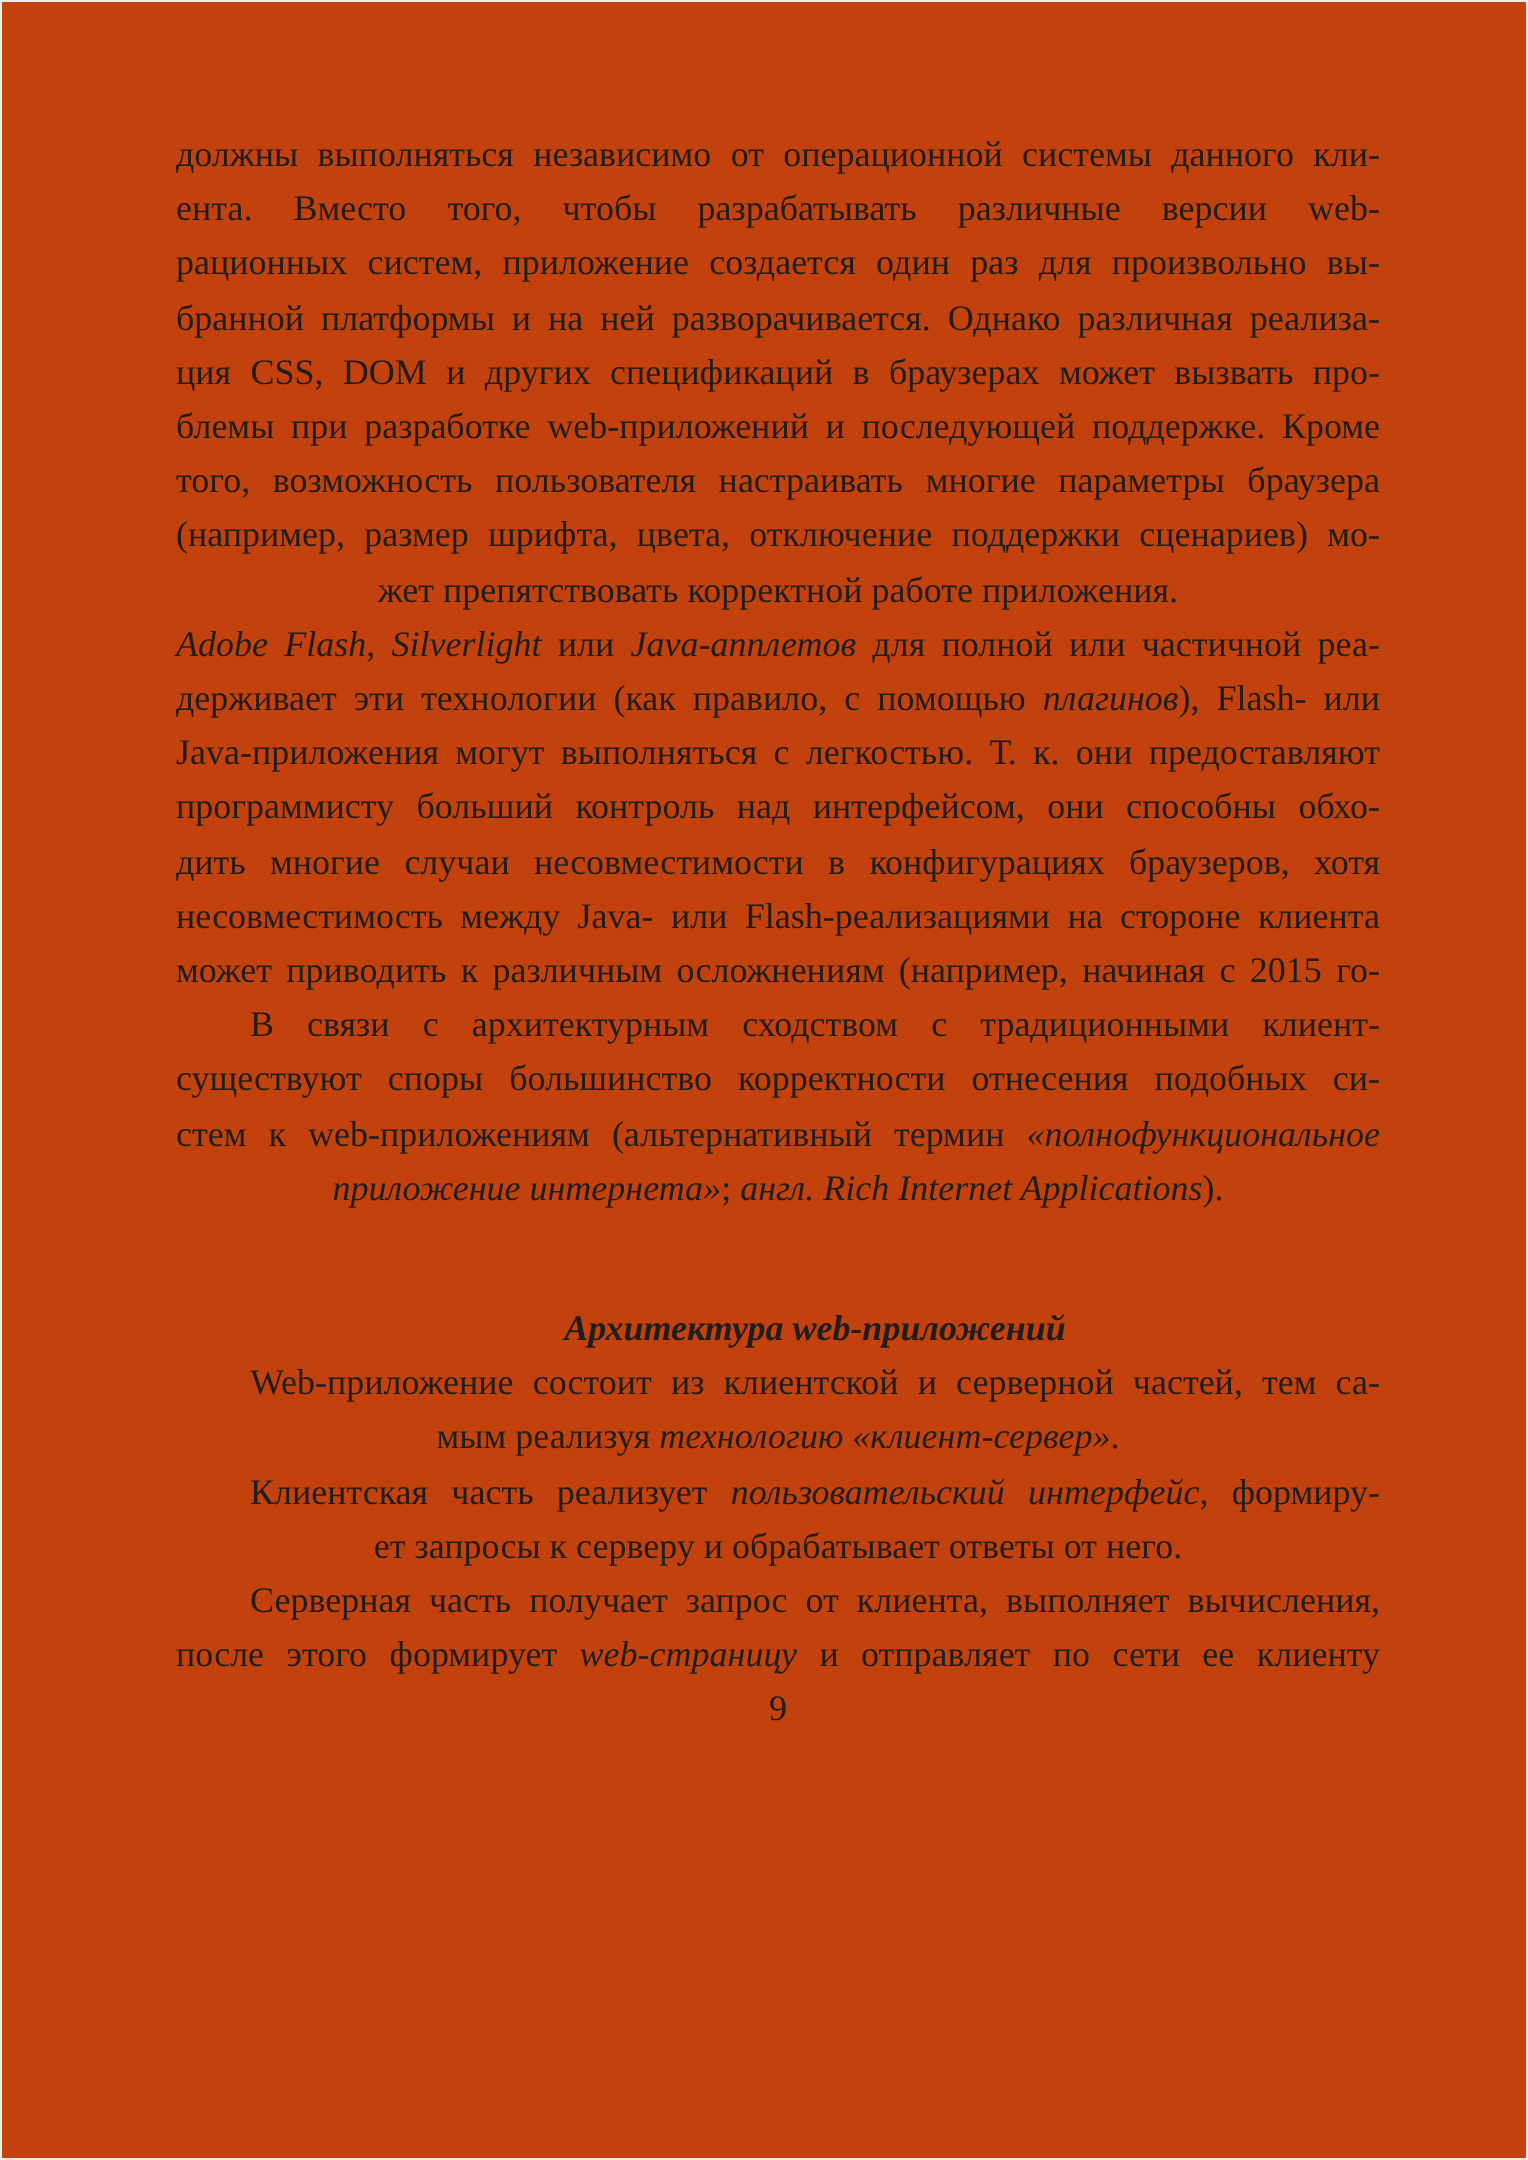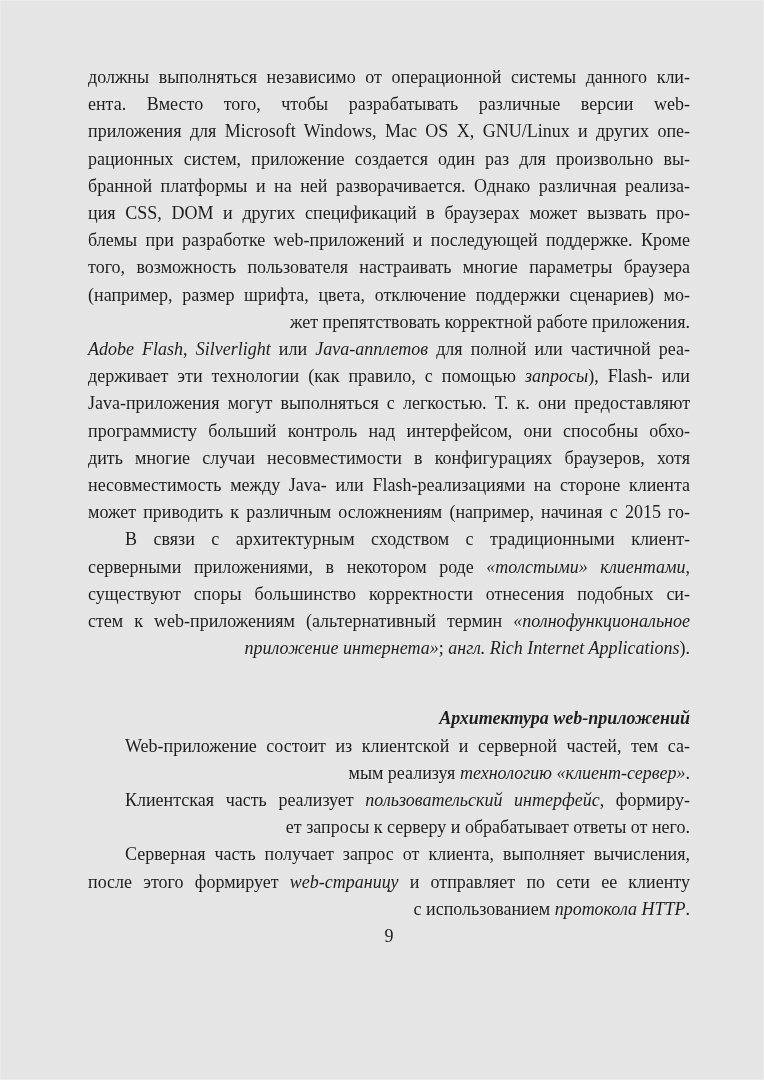--- a/index.html
+++ b/index.html
@@ -5,36 +5,36 @@
   html, body {
     margin: 0;
     padding: 0;
     background: #ffffff;
   }
   .page {
     position: relative;
     box-sizing: border-box;
     width: 764px;
     height: 1080px;
-    background: #e5e5e5;
+    background: #c2410c;
     box-shadow: inset 0 0 0 1px #ececec;
     padding: 64px 74px 0 88px;
     color: #1e1e1e;
     font-family: "Liberation Serif", "DejaVu Serif", serif;
     font-size: 18px;
     line-height: 27.2px;
     overflow: hidden;
   }
   .text-column {
     width: 602px;
   }
   .para { margin: 0; }
   .para.heading { margin-top: 43px; }
   .line {
-    text-align: right;
+    text-align: center;
     min-height: 27.2px;
   }
   .line.j {
     text-align: justify;
     text-align-last: justify;
   }
   .line.indent { text-indent: 37px; }
   .seg-n { font-style: normal; }
   .seg-i { font-style: italic; }
   .seg-bi { font-style: italic; font-weight: bold; }
@@ -44,58 +44,55 @@
   }
 </style>
 </head>
 <body>
 
 <main class="page">
   <section class="text-column">
       <div class="para">
         <div class="line j"><span class="seg-n">должны выполняться независимо от операционной системы данного кли-</span></div>
         <div class="line j"><span class="seg-n">ента. Вместо того, чтобы разрабатывать различные версии web-</span></div>
-        <div class="line j"><span class="seg-n">приложения для Microsoft Windows, Mac OS X, GNU/Linux и других опе-</span></div>
         <div class="line j"><span class="seg-n">рационных систем, приложение создается один раз для произвольно вы-</span></div>
         <div class="line j"><span class="seg-n">бранной платформы и на ней разворачивается. Однако различная реализа-</span></div>
         <div class="line j"><span class="seg-n">ция CSS, DOM и других спецификаций в браузерах может вызвать про-</span></div>
         <div class="line j"><span class="seg-n">блемы при разработке web-приложений и последующей поддержке. Кроме</span></div>
         <div class="line j"><span class="seg-n">того, возможность пользователя настраивать многие параметры браузера</span></div>
         <div class="line j"><span class="seg-n">(например, размер шрифта, цвета, отключение поддержки сценариев) мо-</span></div>
         <div class="line"><span class="seg-n">жет препятствовать корректной работе приложения.</span></div>
       </div>
       <div class="para">
         <div class="line j"><span class="seg-i">Adobe Flash</span><span class="seg-n">, </span><span class="seg-i">Silverlight</span><span class="seg-n"> или </span><span class="seg-i">Java-апплетов</span><span class="seg-n"> для полной или частичной реа-</span></div>
-        <div class="line j"><span class="seg-n">держивает эти технологии (как правило, с помощью </span><span class="seg-i">запросы</span><span class="seg-n">), Flash- или</span></div>
+        <div class="line j"><span class="seg-n">держивает эти технологии (как правило, с помощью </span><span class="seg-i">плагинов</span><span class="seg-n">), Flash- или</span></div>
         <div class="line j"><span class="seg-n">Java-приложения могут выполняться с легкостью. Т. к. они предоставляют</span></div>
         <div class="line j"><span class="seg-n">программисту больший контроль над интерфейсом, они способны обхо-</span></div>
         <div class="line j"><span class="seg-n">дить многие случаи несовместимости в конфигурациях браузеров, хотя</span></div>
         <div class="line j"><span class="seg-n">несовместимость между Java- или Flash-реализациями на стороне клиента</span></div>
         <div class="line j"><span class="seg-n">может приводить к различным осложнениям (например, начиная с 2015 го-</span></div>
       </div>
       <div class="para">
         <div class="line j indent"><span class="seg-n">В связи с архитектурным сходством с традиционными клиент-</span></div>
-        <div class="line j"><span class="seg-n">серверными приложениями, в некотором роде </span><span class="seg-i">«толстыми» клиентами</span><span class="seg-n">,</span></div>
         <div class="line j"><span class="seg-n">существуют споры большинство корректности отнесения подобных си-</span></div>
         <div class="line j"><span class="seg-n">стем к web-приложениям (альтернативный термин </span><span class="seg-i">«полнофункциональное</span></div>
         <div class="line"><span class="seg-i">приложение интернета»</span><span class="seg-n">; </span><span class="seg-i">англ. Rich Internet Applications</span><span class="seg-n">).</span></div>
       </div>
       <div class="para heading">
         <div class="line indent"><span class="seg-bi">Архитектура web-приложений</span></div>
       </div>
       <div class="para">
         <div class="line j indent"><span class="seg-n">Web-приложение состоит из клиентской и серверной частей, тем са-</span></div>
         <div class="line"><span class="seg-n">мым реализуя </span><span class="seg-i">технологию «клиент-сервер»</span><span class="seg-n">.</span></div>
       </div>
       <div class="para">
         <div class="line j indent"><span class="seg-n">Клиентская часть реализует </span><span class="seg-i">пользовательский интерфейс</span><span class="seg-n">, формиру-</span></div>
         <div class="line"><span class="seg-n">ет запросы к серверу и обрабатывает ответы от него.</span></div>
       </div>
       <div class="para">
         <div class="line j indent"><span class="seg-n">Серверная часть получает запрос от клиента, выполняет вычисления,</span></div>
         <div class="line j"><span class="seg-n">после этого формирует </span><span class="seg-i">web-страницу</span><span class="seg-n"> и отправляет по сети ее клиенту</span></div>
-        <div class="line"><span class="seg-n">с использованием </span><span class="seg-i">протокола HTTP</span><span class="seg-n">.</span></div>
       </div>
     </section>
   <footer class="page-footer">
     <span>9</span>
   </footer>
 </main>
 
 </body></html>

